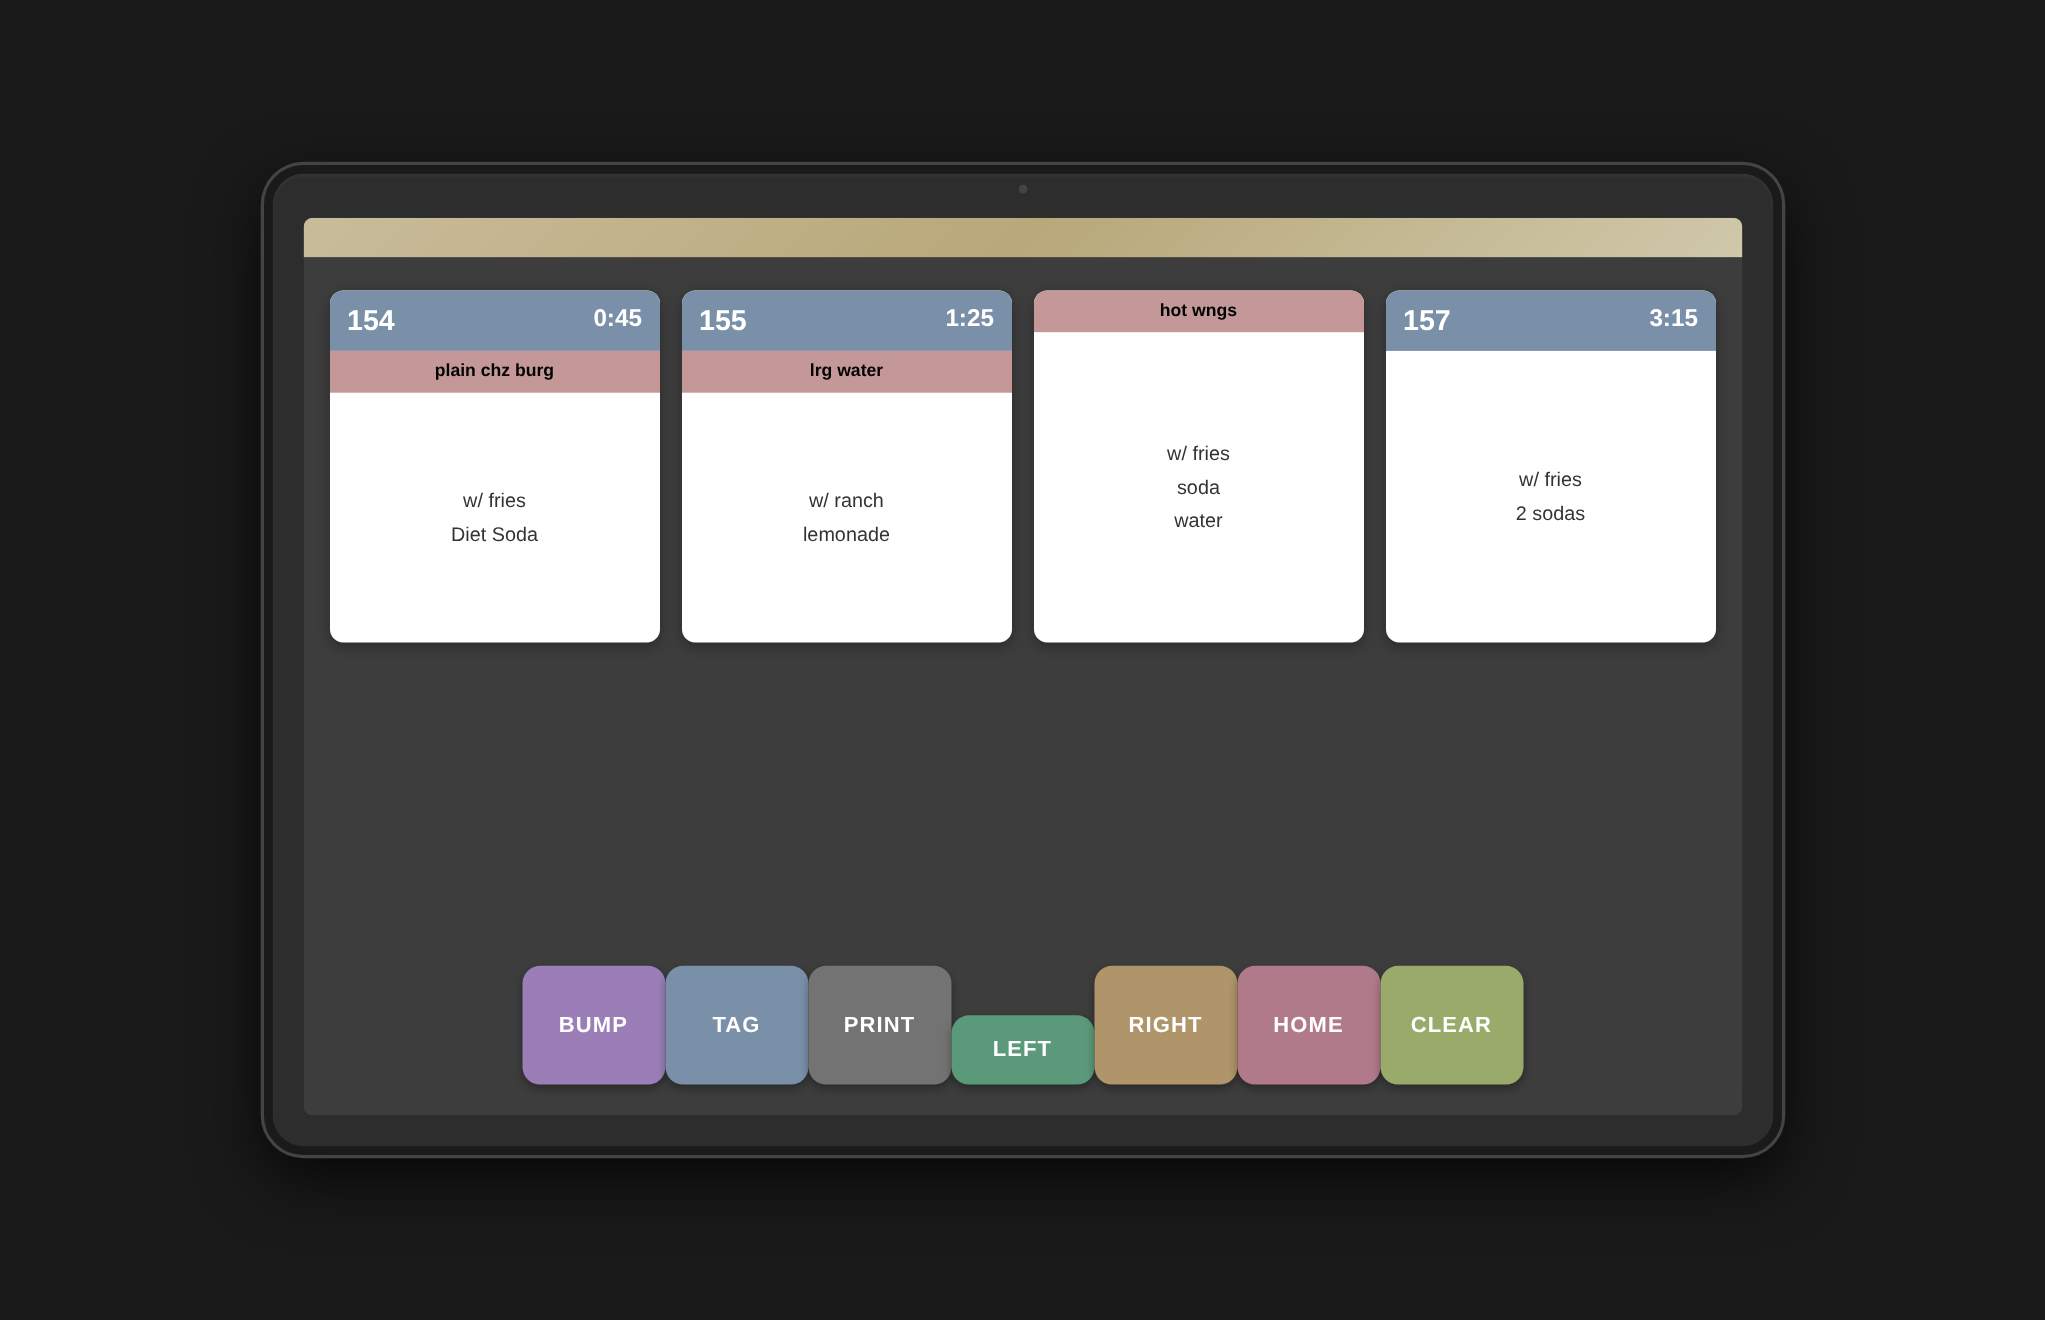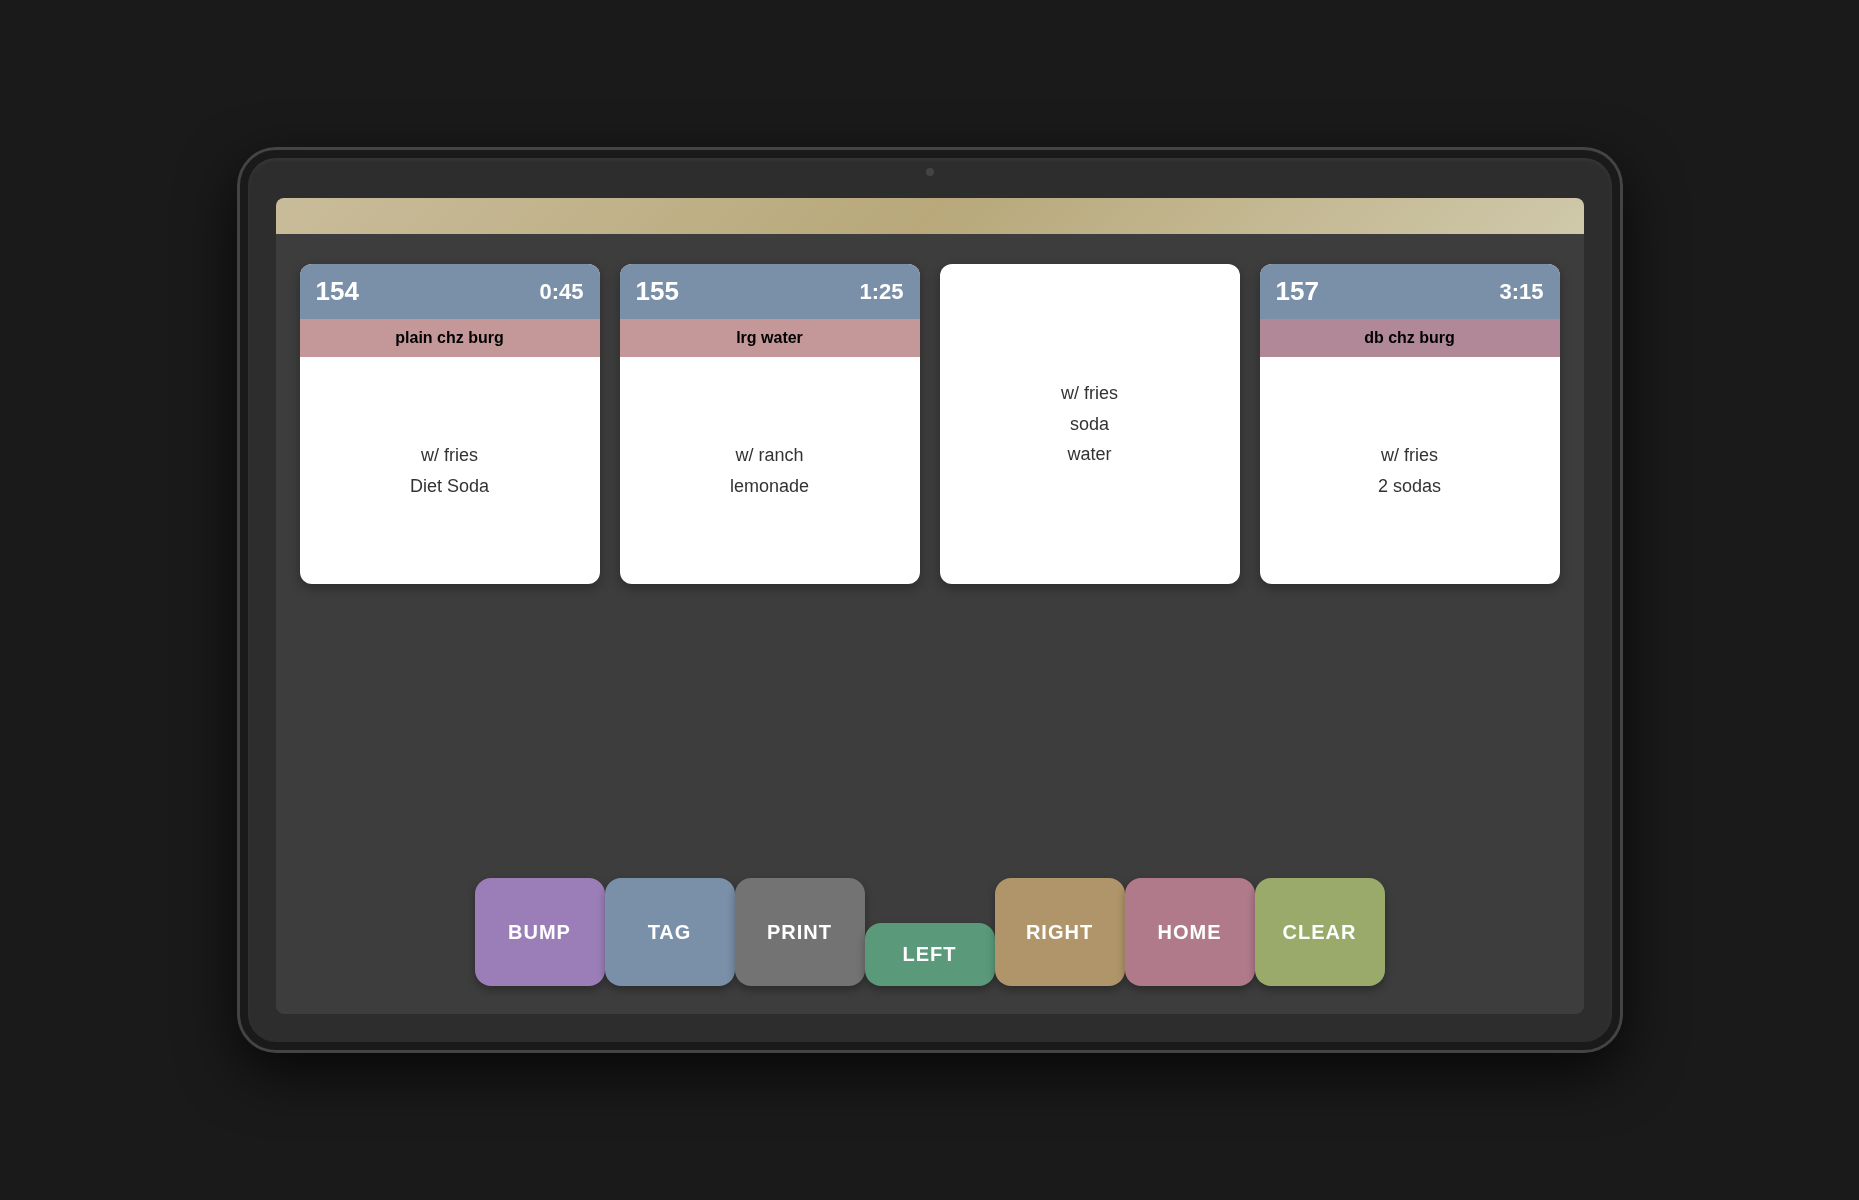--- a/index.html
+++ b/index.html
@@ -86,21 +86,21 @@
       display: flex;
       flex-direction: column;
       min-height: 320px;
       box-shadow: 0 4px 12px rgba(0,0,0,0.3);
     }
 
     .card-header {
       padding: 12px 16px;
       display: flex;
       justify-content: space-between;
-      align-items: center;
+      align-items: flex-start;
     }
 
     .card-header-blue { background: #7a90a8; }
 
     .order-number {
       color: white;
       font-size: 26px;
       font-weight: 700;
     }
 
@@ -197,34 +197,34 @@
     </div>
     <div class="card-item-name ">lrg water</div>
     <div class="card-body">
       <div class="card-body-items">
         <div>w/ ranch</div>
                 <div>lemonade</div>
       </div>
     </div>
   </div>
           <div class="order-card">
+    <div class="card-item-name ">hot wngs</div>
     <div class="card-body">
       <div class="card-body-items">
         <div>w/ fries</div>
                 <div>soda</div>
                 <div>water</div>
       </div>
     </div>
   </div>
           <div class="order-card">
     <div class="card-header card-header-blue">
       <span class="order-number">157</span>
       <span class="order-time">3:15</span>
     </div>
-    <div class="card-item-name card-item-name-alt">db chz burg</div>
     <div class="card-body">
       <div class="card-body-items">
         <div>w/ fries</div>
                 <div>2 sodas</div>
       </div>
     </div>
   </div>
         </div>
       <div class="buttons-row" id="buttons-container">
       <button class="action-btn btn-bump">BUMP</button>

